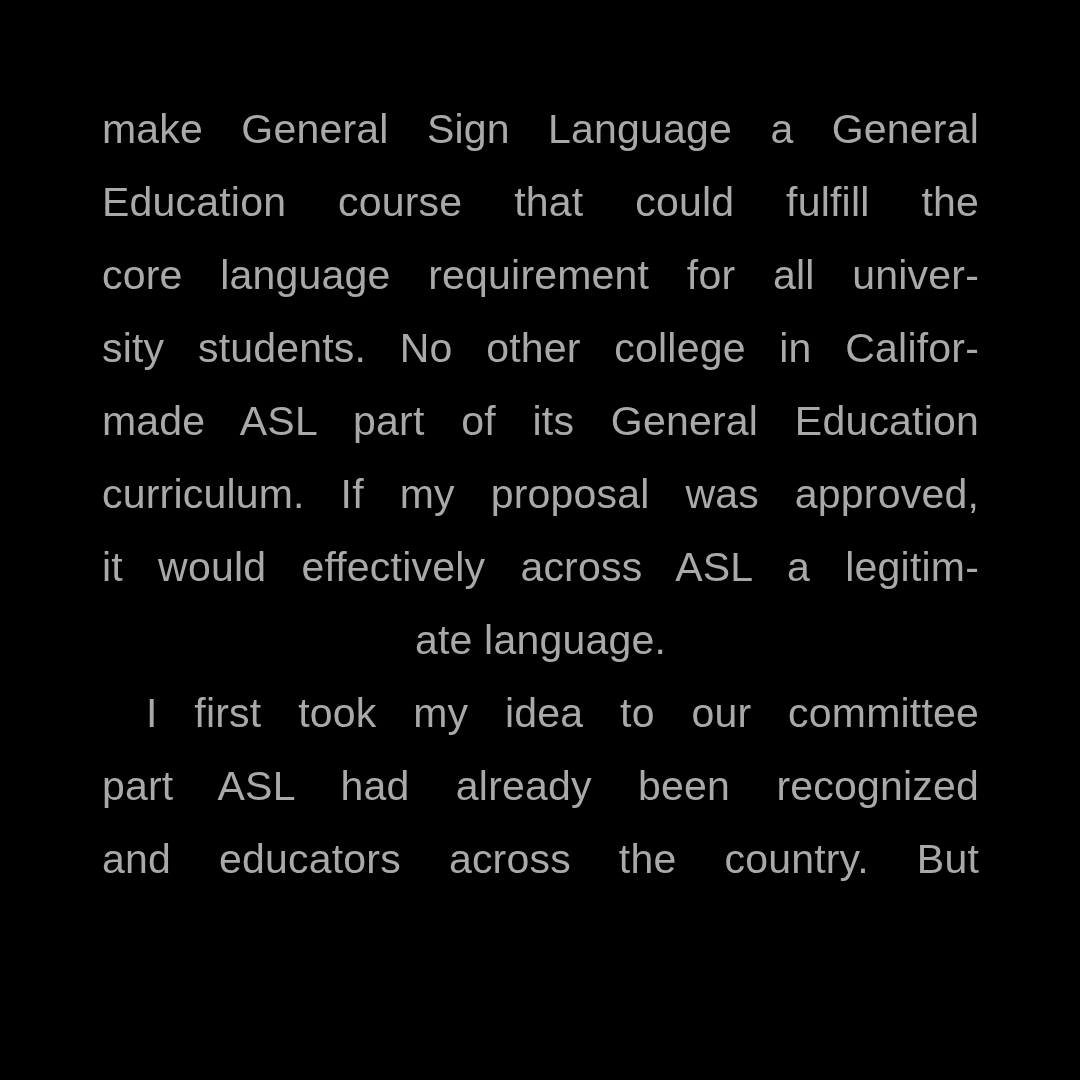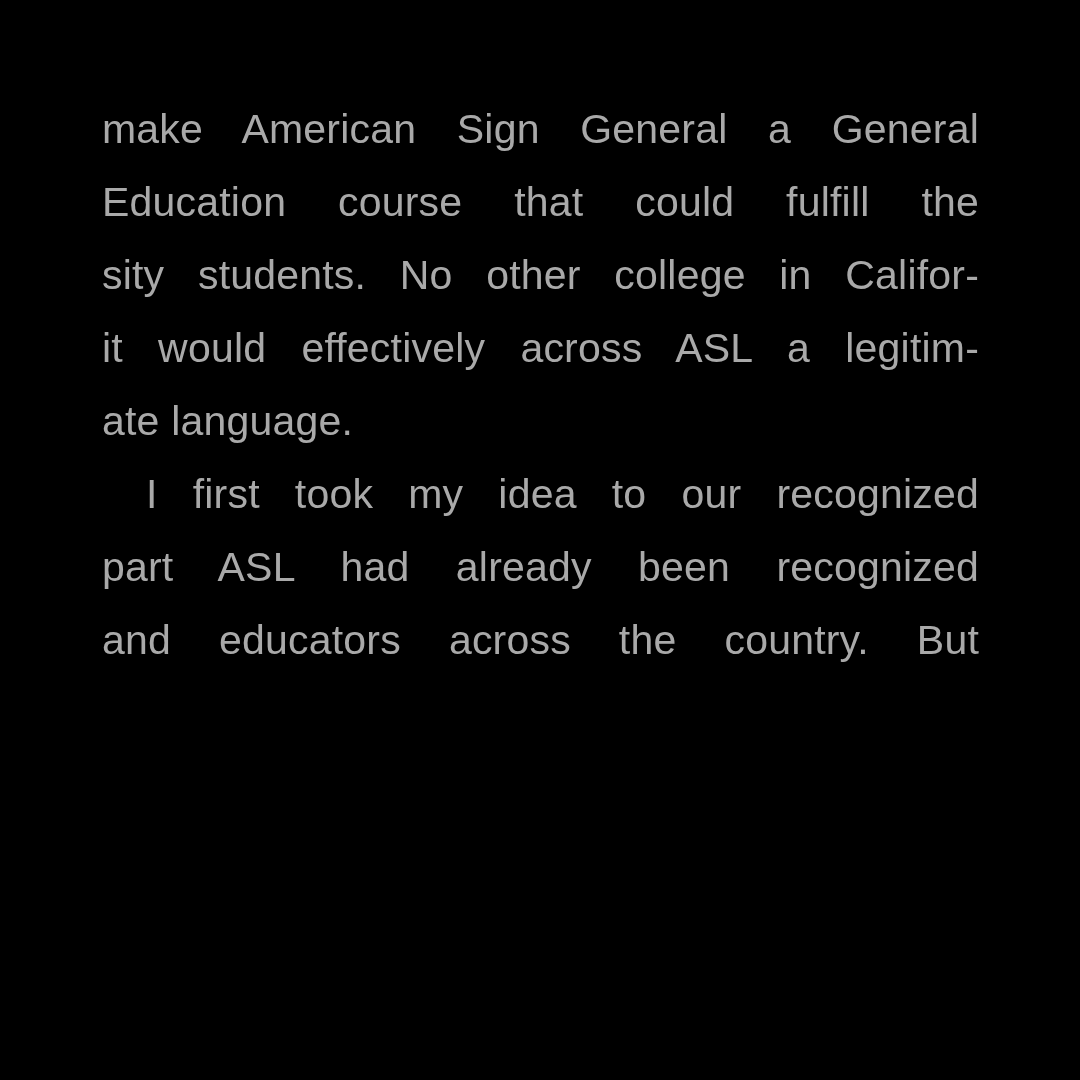--- a/index.html
+++ b/index.html
@@ -34,34 +34,37 @@
     width: 100%;
     overflow: hidden;
   }
   
   .line.just {
     text-align: justify;
     text-align-last: justify;
   }
   
   .line.para-end {
-    text-align: left;
+    text-align: center;
   }
   
   .line.indent {
     text-indent: 44px;
   }
 </style>
 </head>
 <body>
 
 <div class="reader-page">
   <div class="text-block">
-    <div class="line just">make American Sign General a General</div>
+    <div class="line just">make General Sign Language a General</div>
     <div class="line just">Education course that could fulfill the</div>
+    <div class="line just">core language requirement for all univer-</div>
     <div class="line just">sity students. No other college in Califor-</div>
+    <div class="line just">made ASL part of its General Education</div>
+    <div class="line just">curriculum. If my proposal was approved,</div>
     <div class="line just">it would effectively across ASL a legitim-</div>
     <div class="line para-end">ate language.</div>
-    <div class="line just indent">I first took my idea to our recognized</div>
+    <div class="line just indent">I first took my idea to our committee</div>
     <div class="line just">part ASL had already been recognized</div>
     <div class="line just">and educators across the country. But</div>
   </div>
 </div>
 
 </body></html>

